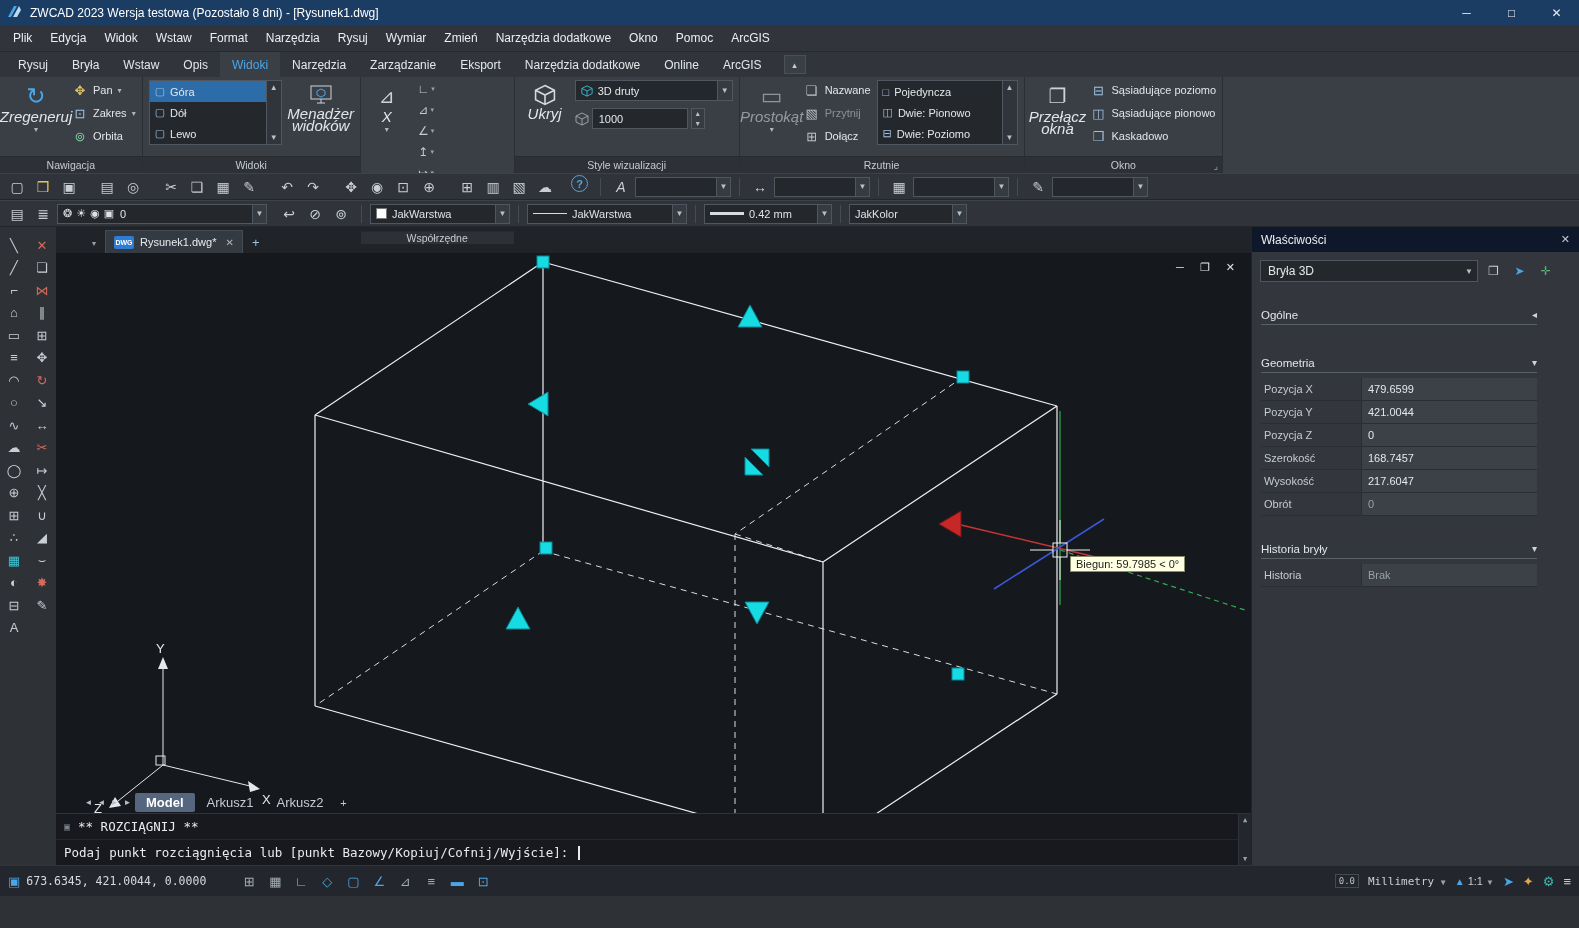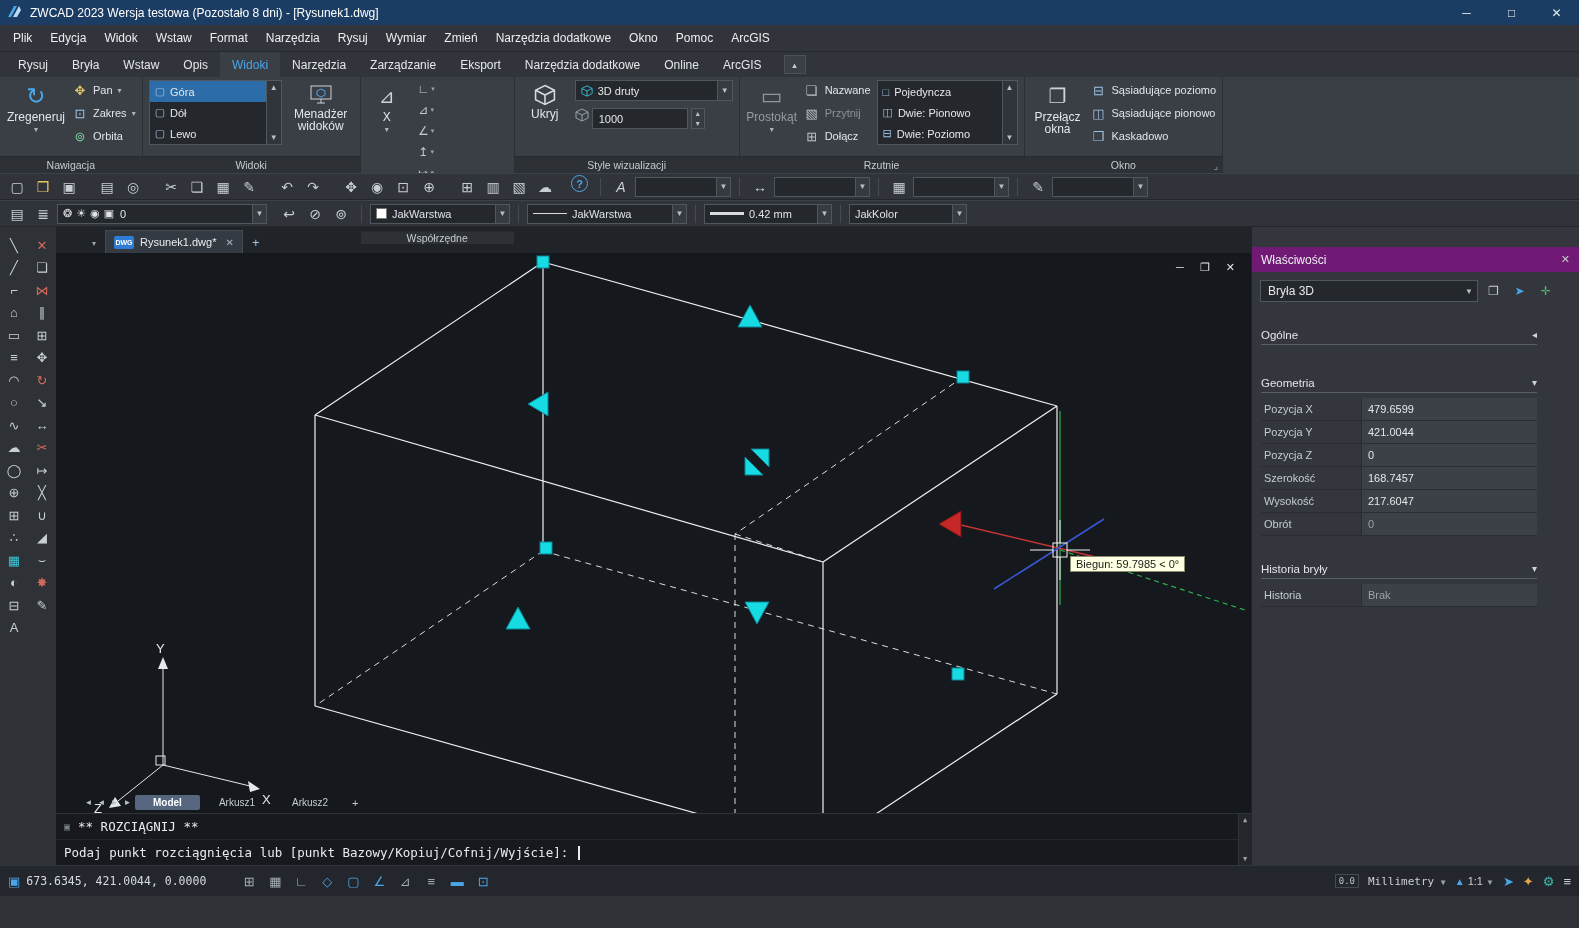--- a/index.html
+++ b/index.html
@@ -25,39 +25,39 @@
   .ribbon-collapse { width:22px; margin:3px 0 3px 10px; background:#3a3f46; border:1px solid #4a5058; display:flex; align-items:center; justify-content:center; color:#c5cad0; font-size:9px; }
 
   
   .ribbon-body { height:96px; background:#3a3f46; display:flex; flex:0 0 auto; }
   .rpanel { display:flex; flex-direction:column; border-right:1px solid #2b2f34; }
   .rpanel-content { flex:1; display:flex; padding:3px 6px 1px; gap:6px; align-items:flex-start; }
   .rpanel-label { height:17px; background:#2d3136; border-top:1px solid #272b2f; display:flex; align-items:center; justify-content:center; font-size:10.5px; color:#c6cbd0; position:relative; }
   .launcher { position:absolute; right:4px; bottom:2px; font-size:9px; color:#9aa1a8; }
   .bigbtn { width:60px; align-self:stretch; display:flex; flex-direction:column; align-items:center; padding-top:4px; gap:2px; text-align:center; }
   .bigbtn .bicon { font-size:23px; line-height:25px; color:#cdd2d7; }
-  .bigbtn .blabel { font-size:12px; line-height:12px; color:#e2e5e9; }
+  .bigbtn .blabel { font-size:15px; line-height:12px; color:#e2e5e9;font-style:italic; }
   .bigbtn .blabel.dim { color:#959ba2; }
   .bigbtn .bcaret { font-size:8px; color:#aeb4bb; }
   .rcol { display:flex; flex-direction:column; gap:3px; }
   .smallrow { display:flex; align-items:center; gap:5px; height:20px; font-size:11px; color:#e2e5e9; white-space:nowrap; }
   .smallrow .sicon { width:16px; text-align:center; font-size:13px; color:#bcc2c8; }
   .smallrow .scaret { font-size:8px; color:#aeb4bb; }
   .smallrow.disabled { color:#8b9197; }
   .viewlist { width:118px; background:#24282d; border:1px solid #51575e; display:flex; flex-direction:column; }
   .viewrow { height:21px; display:flex; align-items:center; gap:5px; padding:0 5px; font-size:11px; color:#e4e7ea; white-space:nowrap; }
   .viewrow.selected { background:#2c6ca8; }
   .viewrow .vicon { font-size:11px; color:#9fc1e2; }
   .vscroll { width:15px; align-self:stretch; border:1px solid #51575e; border-left:none; background:#31353b; display:flex; flex-direction:column; justify-content:space-between; align-items:center; font-size:8px; color:#b9bfc5; padding:2px 0; }
   .combo { background:#24282d; border:1px solid #51575e; height:21px; display:flex; align-items:center; padding-left:5px; gap:5px; font-size:11px; color:#e4e7ea; white-space:nowrap; }
   .combo .carrow { margin-left:auto; width:15px; align-self:stretch; display:flex; align-items:center; justify-content:center; font-size:8px; color:#b9bfc5; background:#363b42; border-left:1px solid #51575e; }
   .ucsgrid { display:flex; flex-direction:column; gap:3px; }
   .ucsbtn { width:27px; height:18px; display:flex; align-items:center; justify-content:center; gap:2px; color:#c5cad0; font-size:12px; border:1px solid transparent; }
   .ucsbtn .scaret { font-size:7px; color:#9aa1a8; }
-  .spin { display:flex; align-items:flex-start; gap:3px; }
+  .spin { display:flex; align-items:center; gap:3px; }
   .spinbox { width:96px; height:21px; background:#24282d; border:1px solid #51575e; display:flex; align-items:center; padding-left:6px; font-size:11px; color:#e4e7ea; }
   .spinarrows { width:14px; height:21px; background:#363b42; border:1px solid #51575e; display:flex; flex-direction:column; align-items:center; justify-content:space-around; font-size:7px; color:#b9bfc5; }
   .filler { flex:1; display:flex; flex-direction:column; }
   .filler .rpanel-label { visibility:hidden; }
 
   
   .toolbar { height:27px; background:#30343a; border-top:1px solid #3c414a; border-bottom:1px solid #23272b; display:flex; align-items:center; padding:0 5px; gap:2px; flex:0 0 auto; }
   .ticon { width:24px; height:23px; display:flex; align-items:center; justify-content:center; font-size:14px; color:#c9ced4; flex:0 0 auto; }
   .ticon.yellow { color:#e5c35c; }
   .ticon.help { color:#4aa6e8; font-weight:bold; border:1px solid #4aa6e8; border-radius:50%; width:17px; height:17px; font-size:11px; margin:0 4px; }
@@ -84,34 +84,34 @@
   .dwgchip { width:20px; height:13px; background:#2e7cd6; border-radius:2px; color:#fff; font-size:7px; font-weight:bold; display:flex; align-items:center; justify-content:center; }
   .dtab .x { color:#aeb4ba; font-size:10px; margin-left:3px; }
   .newtab { width:20px; height:20px; margin-bottom:1px; display:flex; align-items:center; justify-content:center; color:#9fc1e2; font-size:13px; }
 
   .canvas { position:relative; flex:1; background:#15181d; overflow:hidden; }
   .canvas svg.draw { position:absolute; left:0; top:0; }
   .canvas-controls { position:absolute; top:8px; right:16px; display:flex; gap:16px; color:#dfe3e6; font-size:11px; }
   .tooltip { position:absolute; left:1014px; top:303px; background:#ffffe1; border:1px solid #8b8b6d; color:#1b1b1b; font-size:11px; padding:1px 5px; white-space:nowrap; }
   .layout-bar { position:absolute; left:26px; bottom:1px; height:19px; display:flex; align-items:center; gap:1px; }
   .lnav { width:13px; text-align:center; color:#b9bfc5; font-size:8px; }
-  .ltab { padding:2px 18px; font-size:10px; color:#c6cbd1; white-space:nowrap; }
+  .ltab { padding:2px 11px; font-size:13px; color:#c6cbd1; white-space:nowrap; }
   .ltab.active { background:#55667e; color:#ffffff; font-weight:bold; border-radius:2px; }
   .lplus { width:16px; text-align:center; color:#c6cbd1; font-size:11px; }
 
   .command { height:52px; background:#17191e; border-top:1px solid #2e333a; position:relative; font-family:"DejaVu Sans Mono",monospace; font-size:12.5px; color:#e8ebee; display:flex; flex-direction:column; flex:0 0 auto; }
   .cmd-line { height:26px; display:flex; align-items:center; padding-left:8px; gap:8px; white-space:pre; }
   .cmd-line.prompt { border-top:1px solid #24282e; }
   .cmd-icon { color:#7b8289; font-size:10px; }
   .caret { display:inline-block; width:2px; height:14px; background:#e8ebee; margin-left:2px; }
   .cmd-scroll { position:absolute; right:0; top:0; width:13px; height:100%; background:#23272c; border-left:1px solid #2e333a; display:flex; flex-direction:column; justify-content:space-between; align-items:center; font-size:7px; color:#9aa0a6; padding:2px 0; }
 
   
   .props { width:328px; background:#33373d; border-left:1px solid #222528; display:flex; flex-direction:column; font-size:11px; flex:0 0 auto; }
-  .props-header { height:25px; background:#701a75; display:flex; align-items:center; padding:0 9px; color:#eceef0; font-size:12px; flex:0 0 auto;margin-top:20px; }
+  .props-header { height:25px; background:#0f172a; display:flex; align-items:center; padding:0 9px; color:#eceef0; font-size:12px; flex:0 0 auto; }
   .props-header .x { margin-left:auto; color:#c5cad0; font-size:11px; }
   .props-selector { display:flex; align-items:center; gap:5px; padding:8px 8px 0; }
   .psel-combo { width:218px; height:22px; background:#24282d; border:1px solid #50565d; display:flex; align-items:center; padding-left:7px; color:#e4e7ea; font-size:12px; }
   .psel-combo .carrow { margin-left:auto; width:16px; align-self:stretch; display:flex; align-items:center; justify-content:center; font-size:8px; color:#b9bfc5; }
   .picon { width:21px; height:21px; display:flex; align-items:center; justify-content:center; font-size:12px; color:#c9ced4; }
   .picon.blue { color:#4aa6e8; }
   .picon.green { color:#58b46e; }
   .sect { margin:27px 42px 5px 9px; border-bottom:1px solid #5a6067; display:flex; justify-content:space-between; padding-bottom:3px; color:#e2e5e9; font-size:11.5px; }
   .sect .arrow { color:#cfd4d9; font-size:10px; }
   .prows { margin:0 42px 0 9px; }

